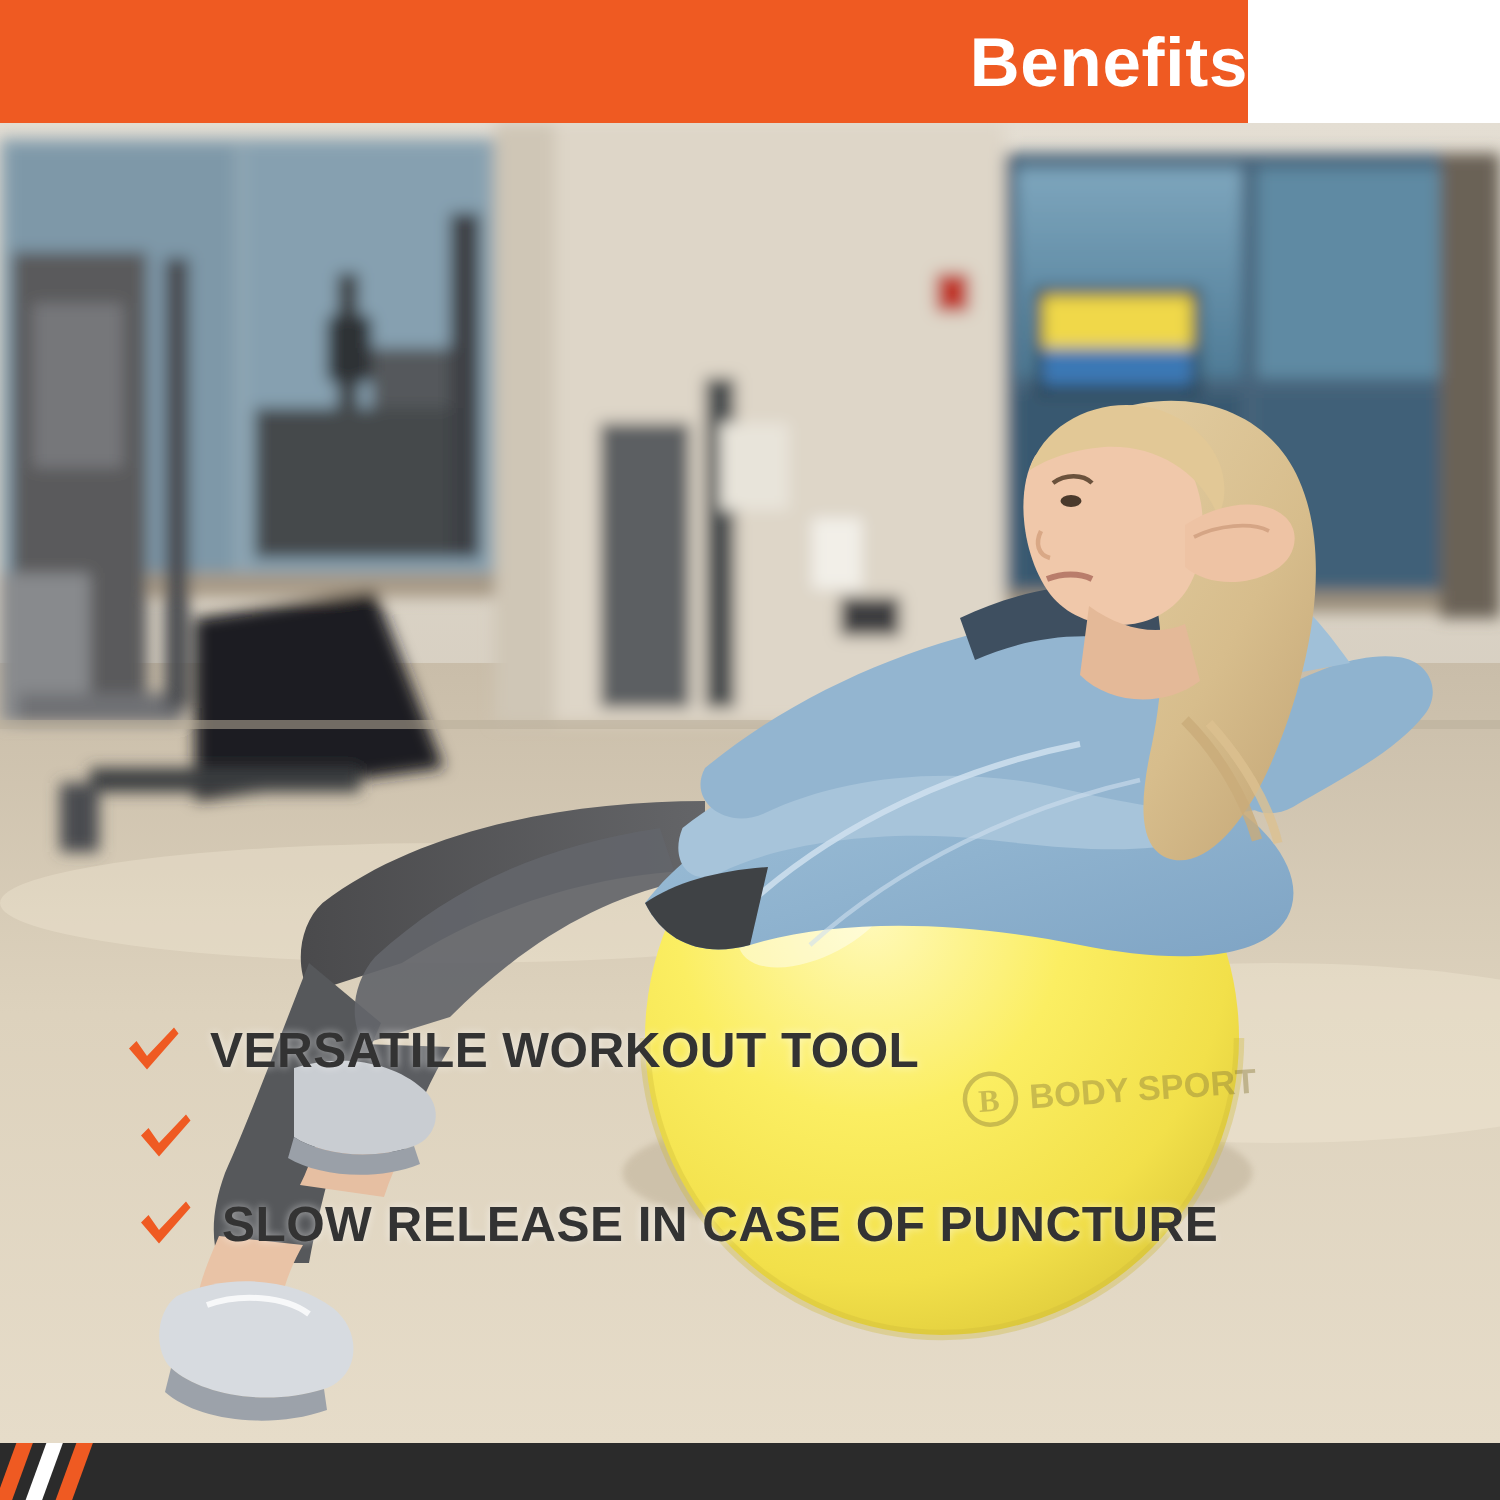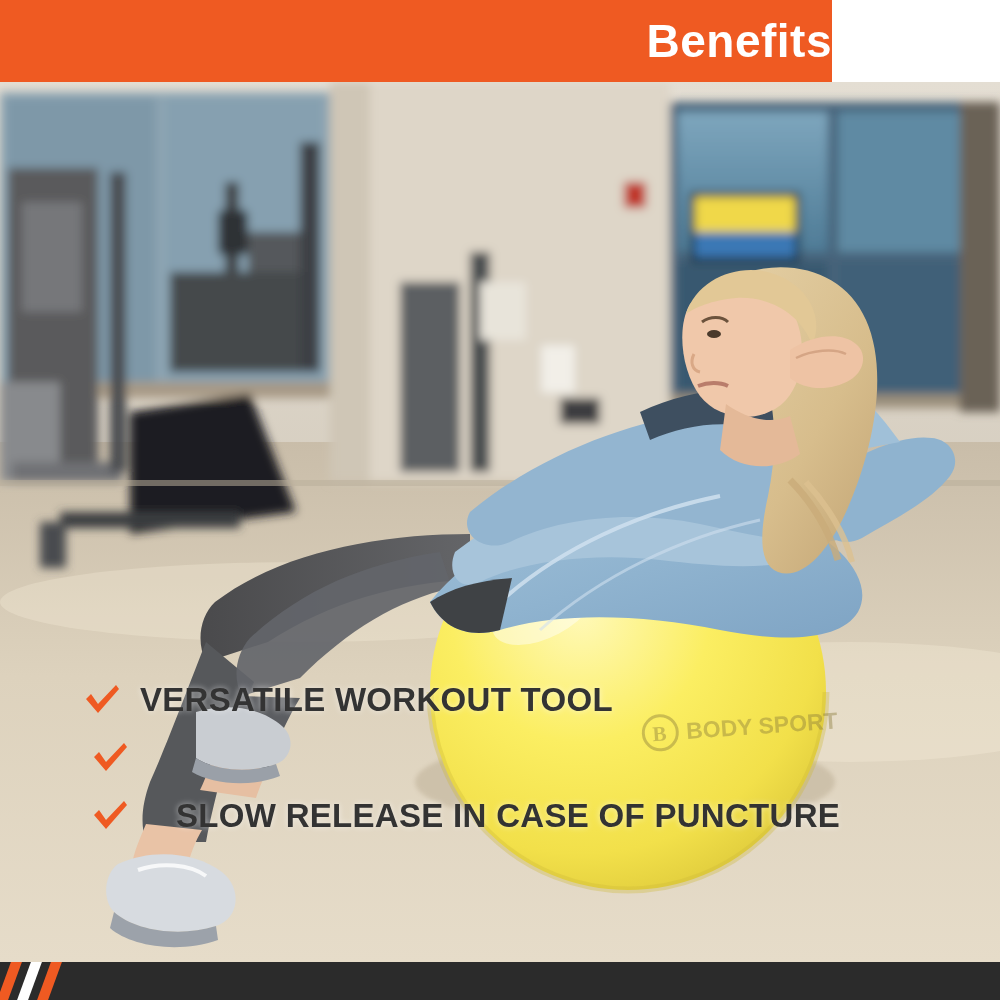--- a/index.html
+++ b/index.html
@@ -37,21 +37,21 @@
   .benefits {
     position:absolute; left:0; top:680px; width:1000px;
     padding-left:82px;
   }
   .benefit-row {
     display:flex; align-items:center;
     margin-bottom:18px;
   }
   .benefit-row.r1 { margin-left:0px; }
   .benefit-row.r2 { margin-left:8px; }
-  .benefit-row.r3 { margin-left:8px;gap:28px; }
+  .benefit-row.r3 { margin-left:8px; }
   .check {
     width:40px; height:40px;
     flex:0 0 40px;
     margin-right:18px;
     position:relative;
   }
   .check svg { display:block; }
   .benefit-text {
     color:#333333;
     font-size:33px;

